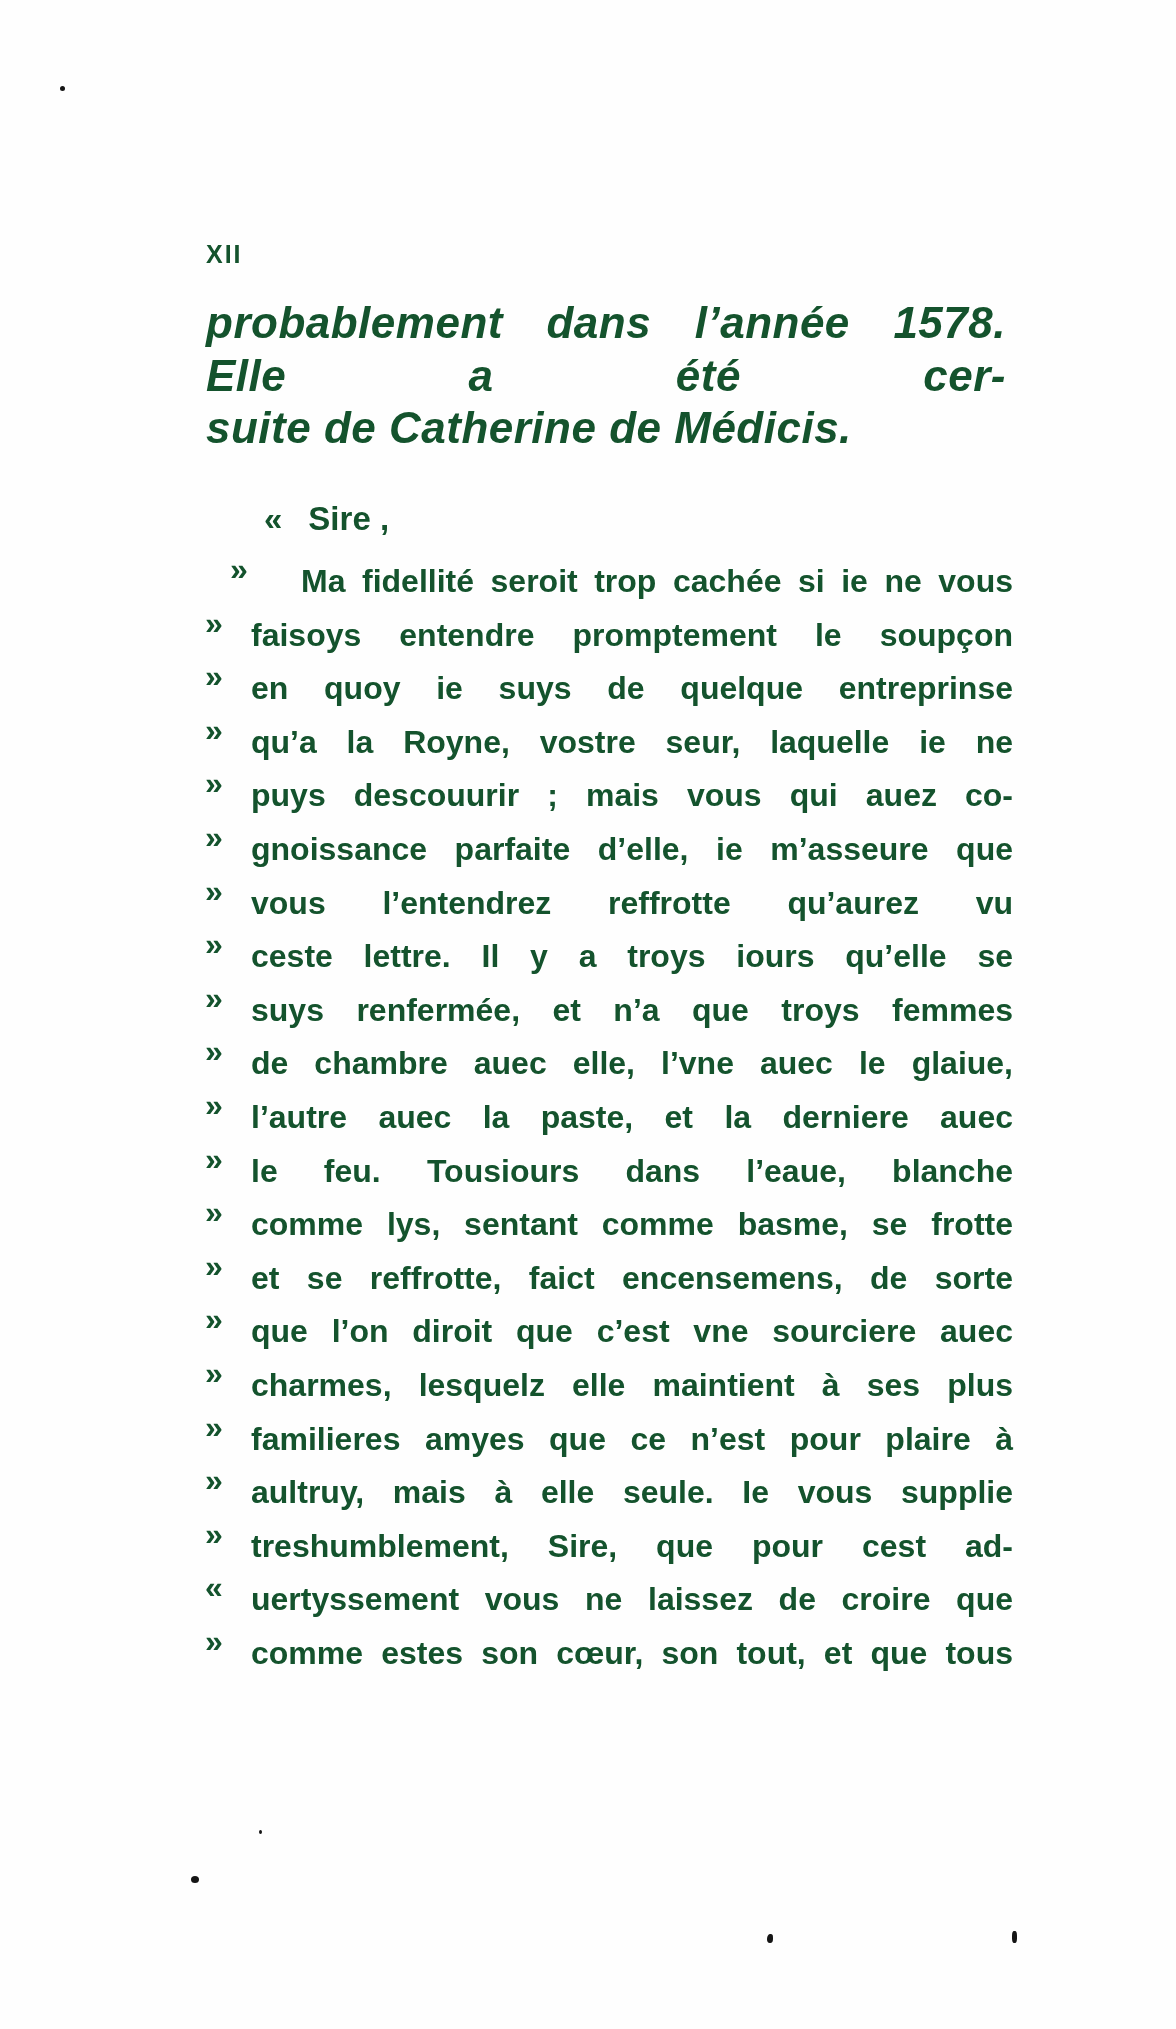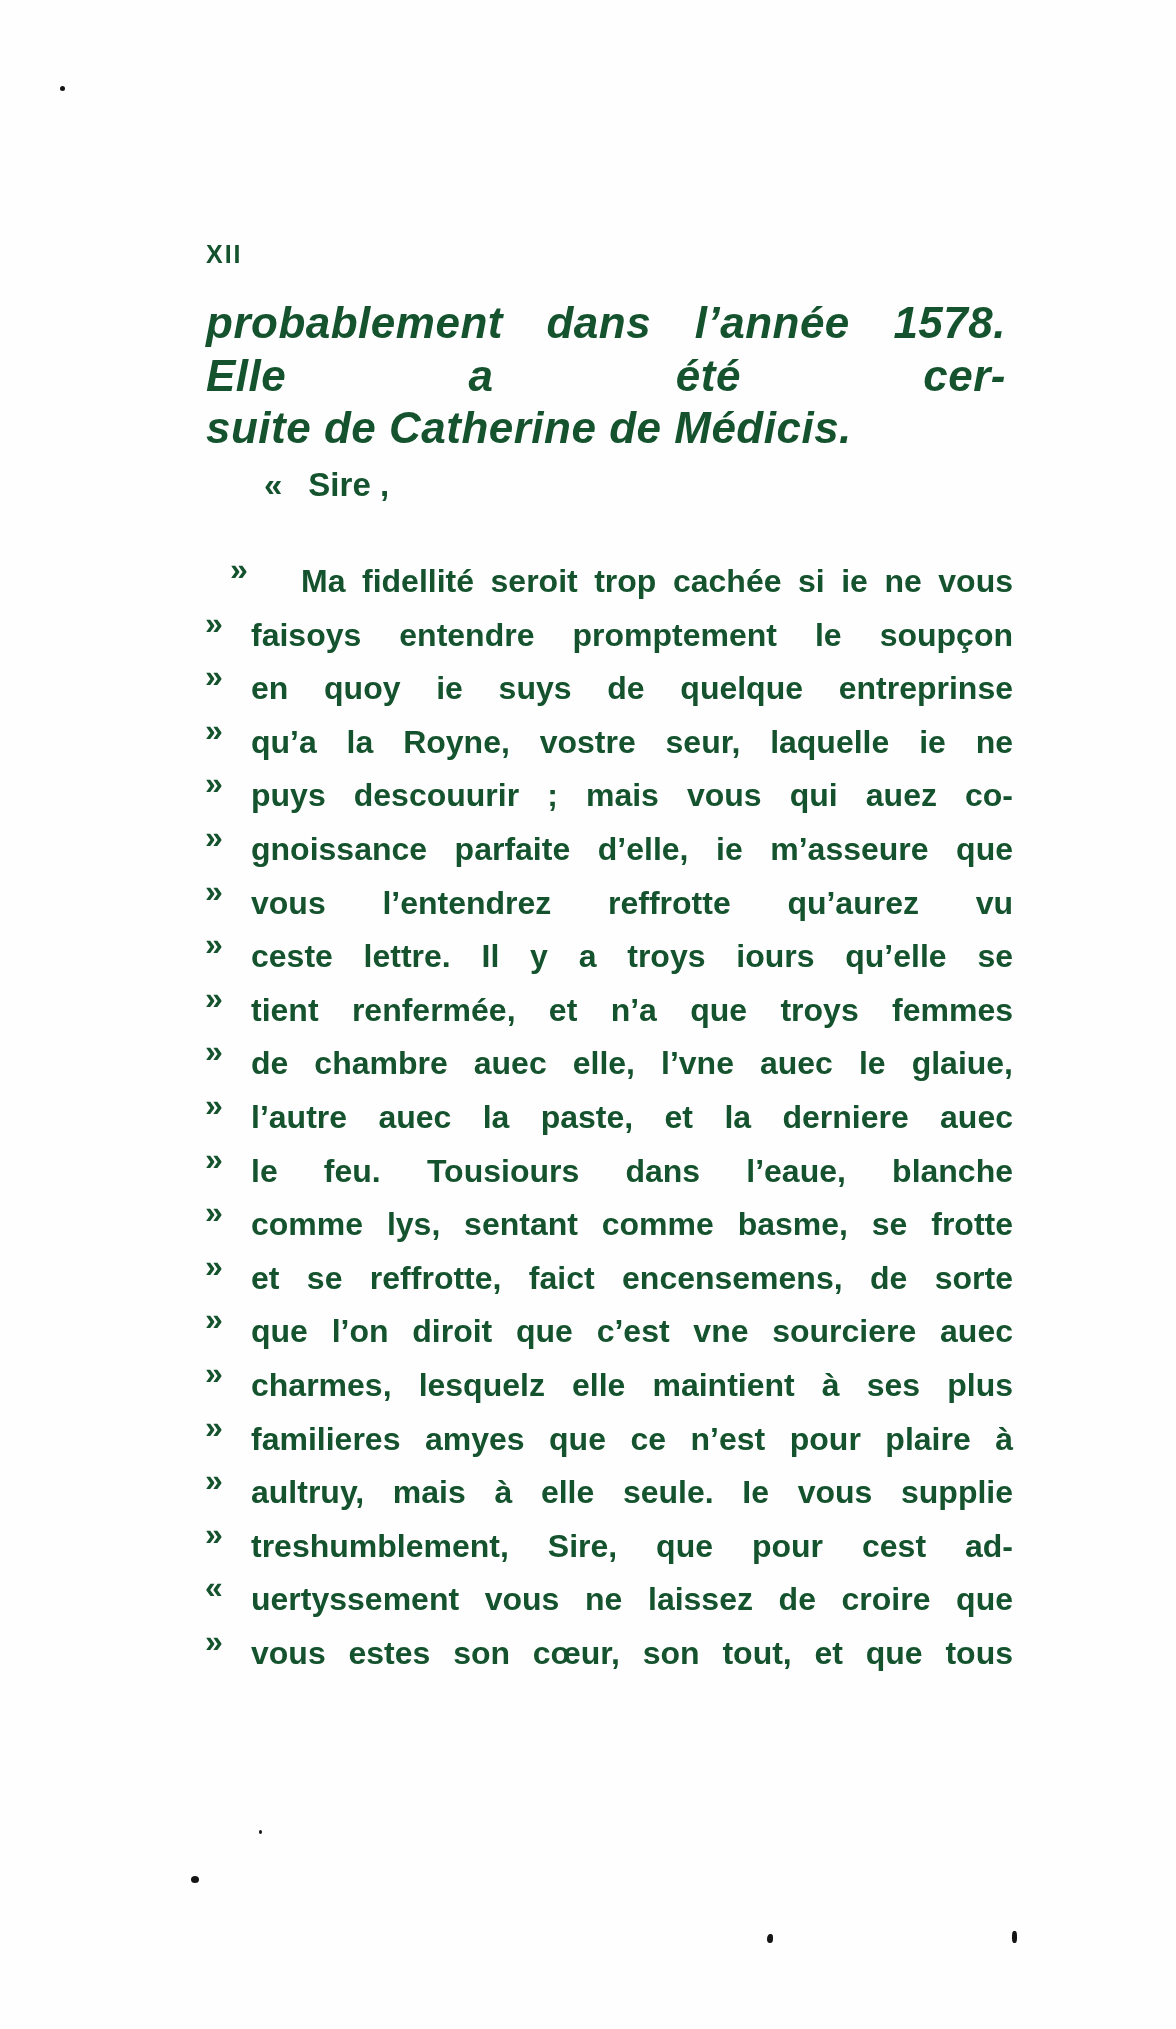--- a/index.html
+++ b/index.html
@@ -42,21 +42,21 @@
     text-align-last: justify;
     white-space: normal;
   }
   .jline.lastline {
     text-align-last: left;
   }
 
   .salutation {
     position: absolute;
     left: 264px;
-    top: 466px;
+    top: 500px;
     font-size: 33px;
     font-weight: bold;
   }
   .salutation .mark {
     display: inline-block;
     margin-right: 26px;
   }
 
   .letter {
     position: absolute;
@@ -148,21 +148,21 @@
     <div class="lline">
       <span class="mark">»</span>
         <span class="text">vous l’entendrez reffrotte qu’aurez vu</span>
     </div>
     <div class="lline">
       <span class="mark">»</span>
         <span class="text">ceste lettre. Il y a troys iours qu’elle se</span>
     </div>
     <div class="lline">
       <span class="mark">»</span>
-        <span class="text">tient renfermée, et n’a que troys femmes</span>
+        <span class="text">suys renfermée, et n’a que troys femmes</span>
     </div>
     <div class="lline">
       <span class="mark">»</span>
         <span class="text">de chambre auec elle, l’vne auec le glaiue,</span>
     </div>
     <div class="lline">
       <span class="mark">»</span>
         <span class="text">l’autre auec la paste, et la derniere auec</span>
     </div>
     <div class="lline">
@@ -196,17 +196,17 @@
     <div class="lline">
       <span class="mark">»</span>
         <span class="text">treshumblement, Sire, que pour cest ad-</span>
     </div>
     <div class="lline">
       <span class="mark">«</span>
         <span class="text">uertyssement vous ne laissez de croire que</span>
     </div>
     <div class="lline">
       <span class="mark">»</span>
-        <span class="text">vous estes son cœur, son tout, et que tous</span>
+        <span class="text">comme estes son cœur, son tout, et que tous</span>
     </div>
   </div>
 
 </div>
 
 </body></html>

